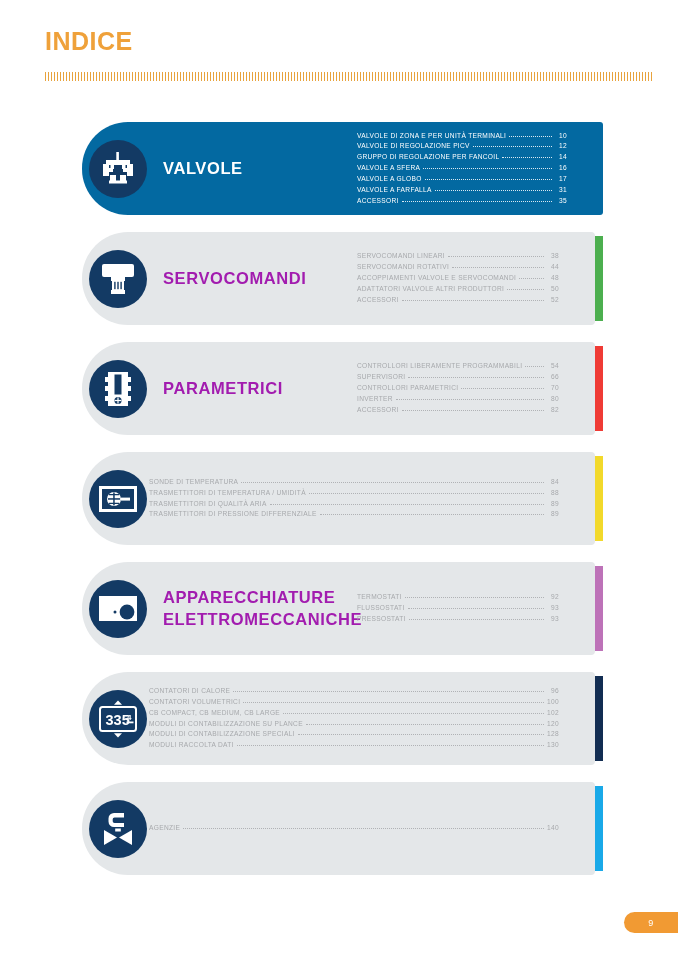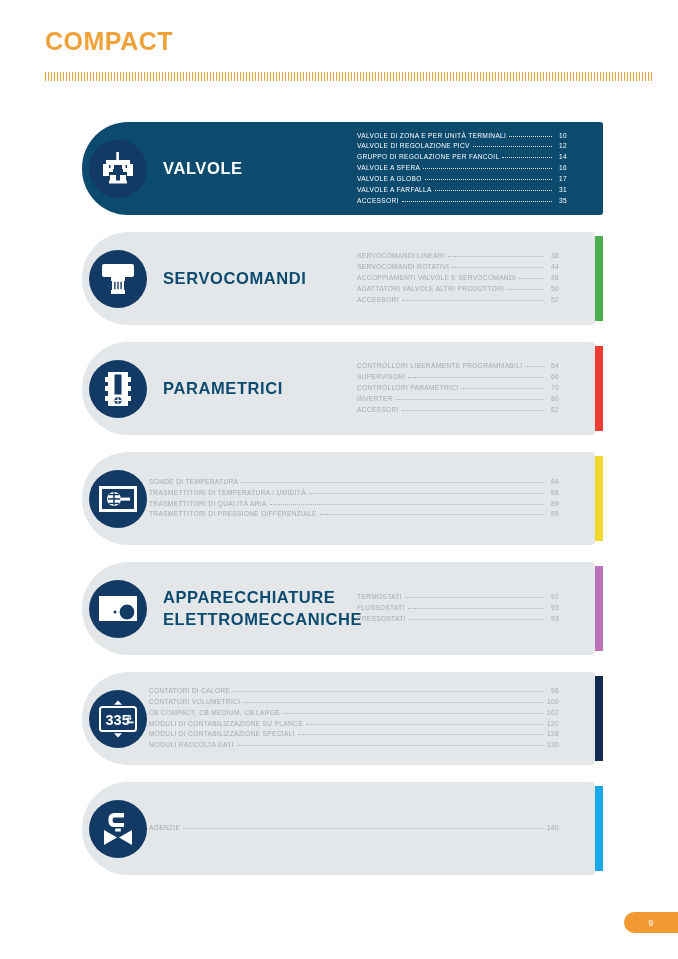--- a/index.html
+++ b/index.html
@@ -55,21 +55,21 @@
     top: 0;
     width: 513px;
     height: 93px;
     background: #e4e7e9;
     border-radius: 46px 4px 4px 46px;
     display: flex;
     align-items: center;
     box-sizing: border-box;
   }
   .card.highlight {
-    background: #0c4a6e;
+    background: #0369a1;
     width: 521px;
     border-radius: 46px 3px 3px 46px;
   }
   .accent {
     position: absolute;
     right: 0;
     top: 4px;
     width: 8px;
     height: 85px;
   }
@@ -86,21 +86,21 @@
     align-items: center;
     justify-content: center;
   }
   .icon-badge svg { display: block; }
 
   
   .cat-label {
     flex: 0 0 auto;
     width: 192px;
     margin-left: 16px;
-    color: #0c4a6e;
+    color: #a21caf;
     font-size: 16.5px;
     font-weight: bold;
     letter-spacing: 0.6px;
     line-height: 1.28;
   }
   .card.highlight .cat-label {
     color: #ffffff;
   }
 
   
@@ -144,21 +144,21 @@
     font-size: 9px;
     display: flex;
     align-items: center;
     justify-content: center;
     letter-spacing: 0.5px;
   }
 </style>
 </head>
 <body>
 
-<div class="page-title">COMPACT</div>
+<div class="page-title">INDICE</div>
 <div class="title-rule"></div>
 
 <div class="toc" id="toc">
     <div class="toc-row">
       <div class="card highlight">
         <div class="icon-badge">
           <svg width="40" height="36" viewBox="0 0 40 36">
         <rect x="18.3" y="1" width="2.6" height="8" fill="#ffffff"></rect>
         <path d="M8 9 h24 v5 h-4.5 v4 H24 v-4 h-8 v4 h-3.5 v-4 H8 Z" fill="#ffffff"></path>
         <path d="M5 13 h6 v4 h4 v4 h-4 v4 h-6 Z" fill="#ffffff"></path>

